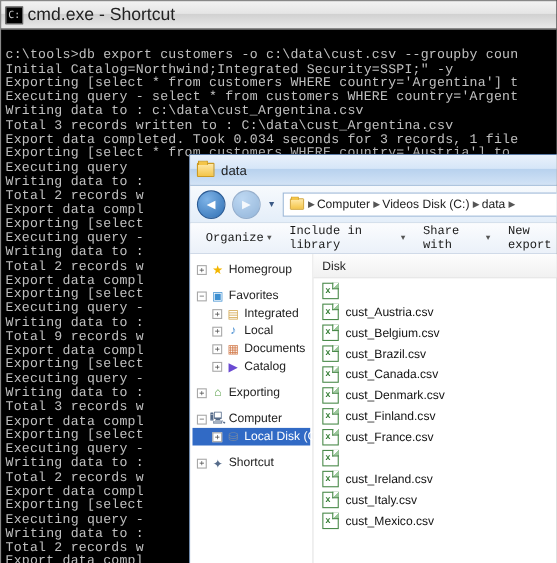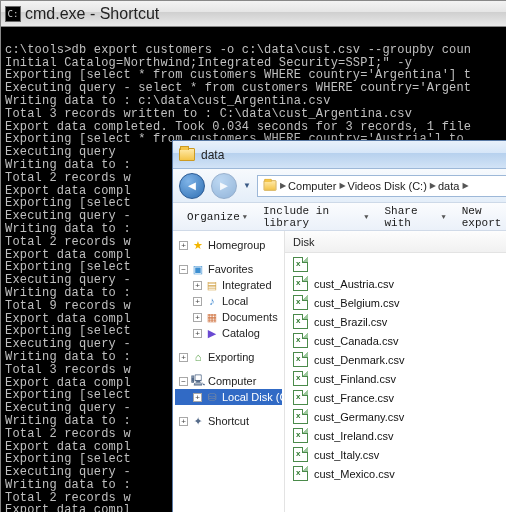--- a/index.html
+++ b/index.html
@@ -325,21 +325,20 @@
           <div class="frow">
             <div class="xlsicon"></div>
             <span>cust_Finland.csv</span>
           </div>
           <div class="frow">
             <div class="xlsicon"></div>
             <span>cust_France.csv</span>
           </div>
           <div class="frow">
             <div class="xlsicon"></div>
-            <span>cust_Germany.csv</span>
           </div>
           <div class="frow">
             <div class="xlsicon"></div>
             <span>cust_Ireland.csv</span>
           </div>
           <div class="frow">
             <div class="xlsicon"></div>
             <span>cust_Italy.csv</span>
           </div>
           <div class="frow">

